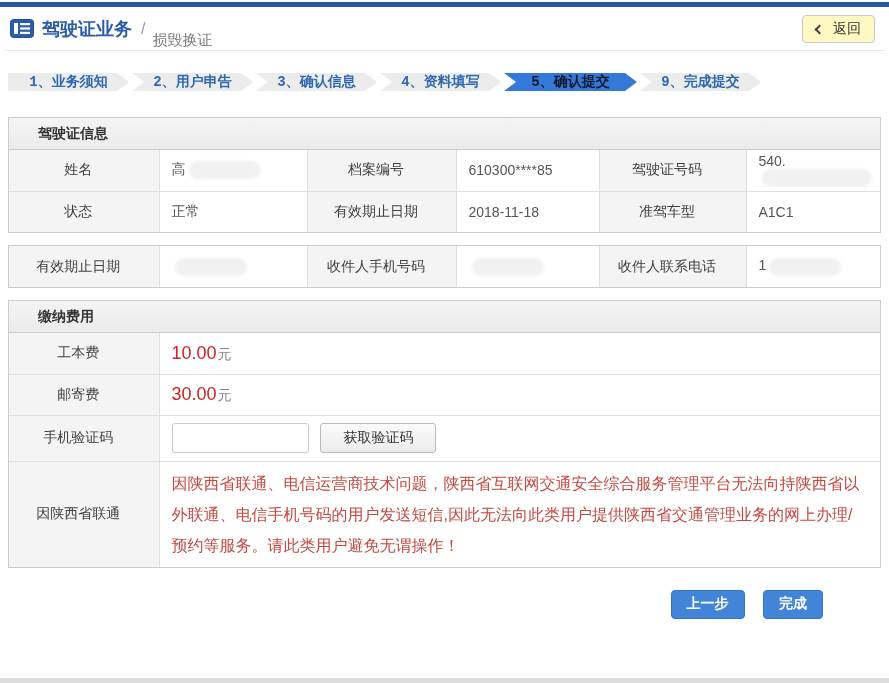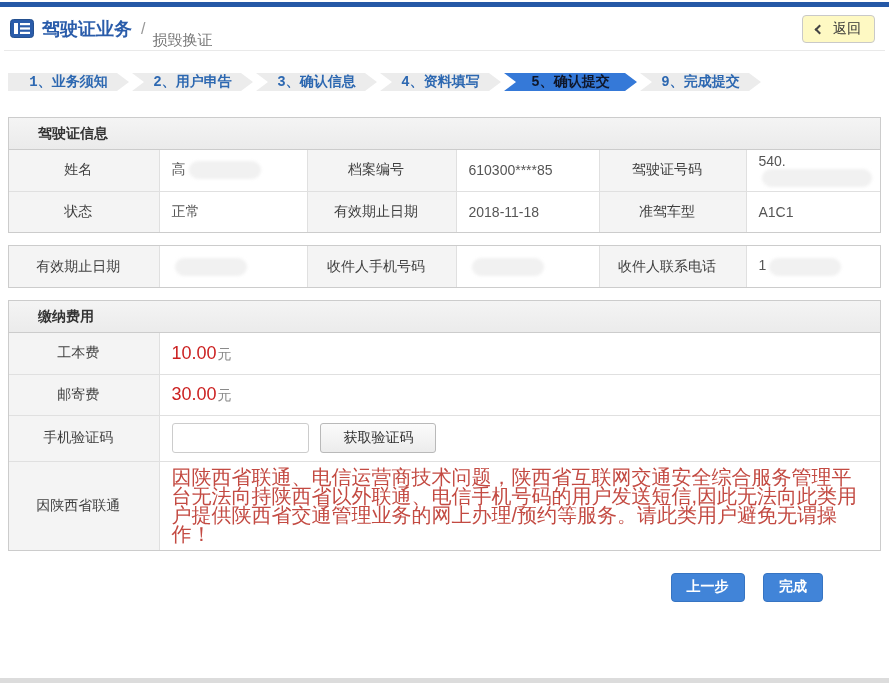--- a/index.html
+++ b/index.html
@@ -89,21 +89,21 @@
     padding: 0 8px; font-size: 14px; vertical-align: middle; font-family: inherit;
   }
   .code-btn {
     height: 30px; margin-left: 8px; padding: 0 22px; vertical-align: middle;
     background: linear-gradient(#fbfbfb, #ececec);
     border: 1px solid #b9b9b9; border-radius: 3px;
     font-size: 14px; color: #333; cursor: pointer; font-family: inherit;
   }
   td.notice-cell {
     height: 64px; padding: 6px 14px 6px 12px;
-    color: var(--notice-red, #c34a42); line-height: 19px; font-size: 20px;
+    color: var(--notice-red, #c34a42); line-height: 31px; font-size: 16px;
   }
 
   
   .footer { margin: 22px 66px 0 0; text-align: right; }
   .blue-btn {
     display: inline-block; height: 29px; padding: 0 15px;
     background: var(--btn-blue, #4184d8); border: 1px solid #3674c2; border-radius: 4px;
     color: #fff; font-size: 14px; font-weight: bold; cursor: pointer;
     font-family: inherit; margin-left: 14px;
   }

